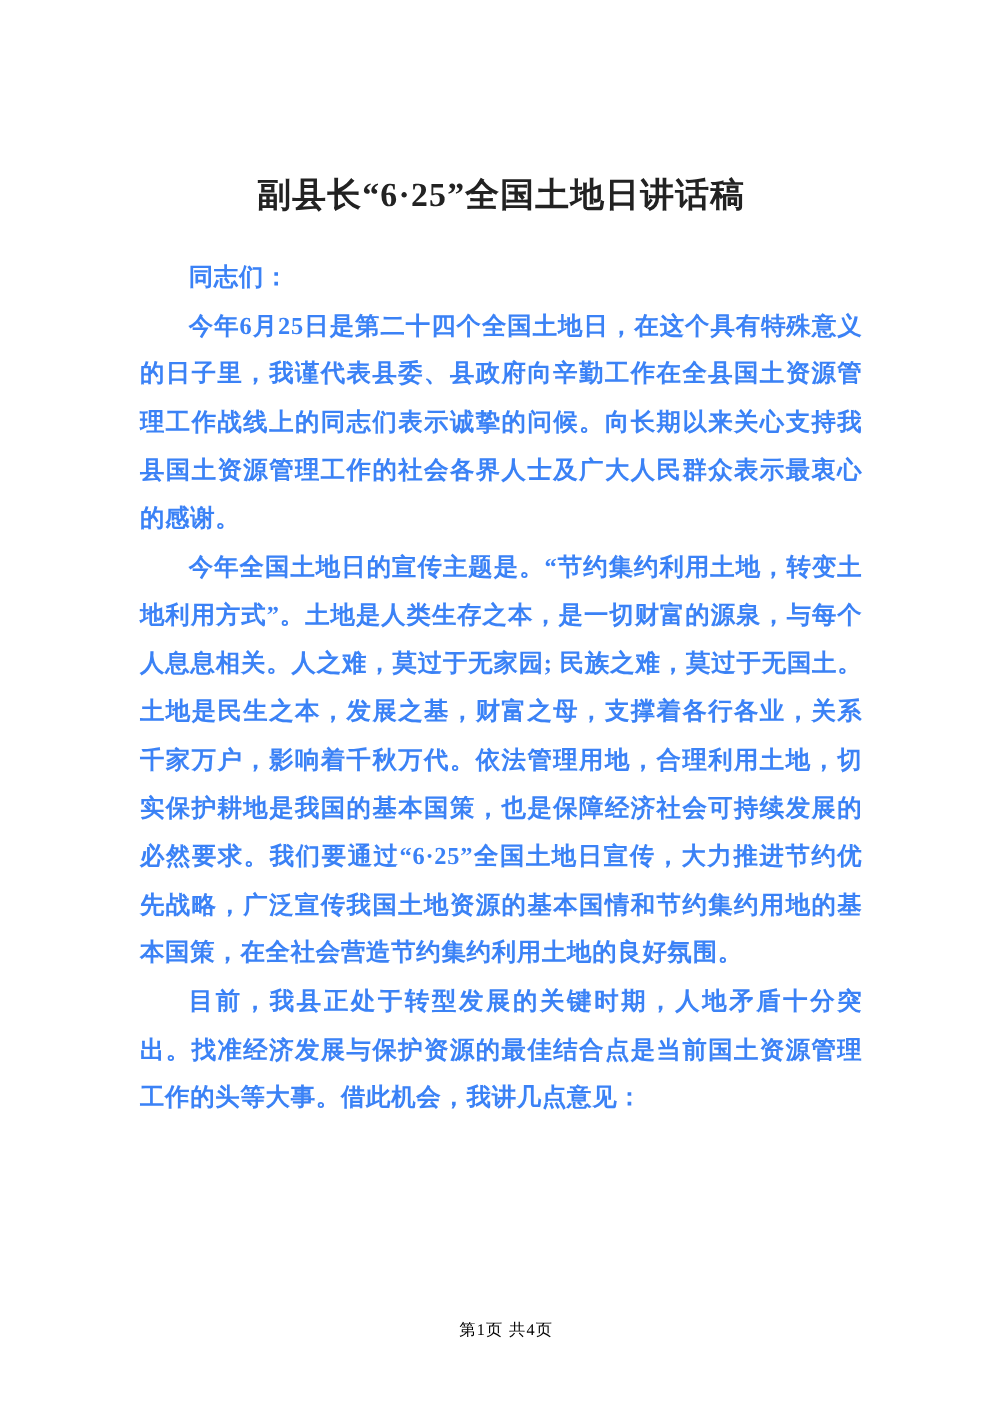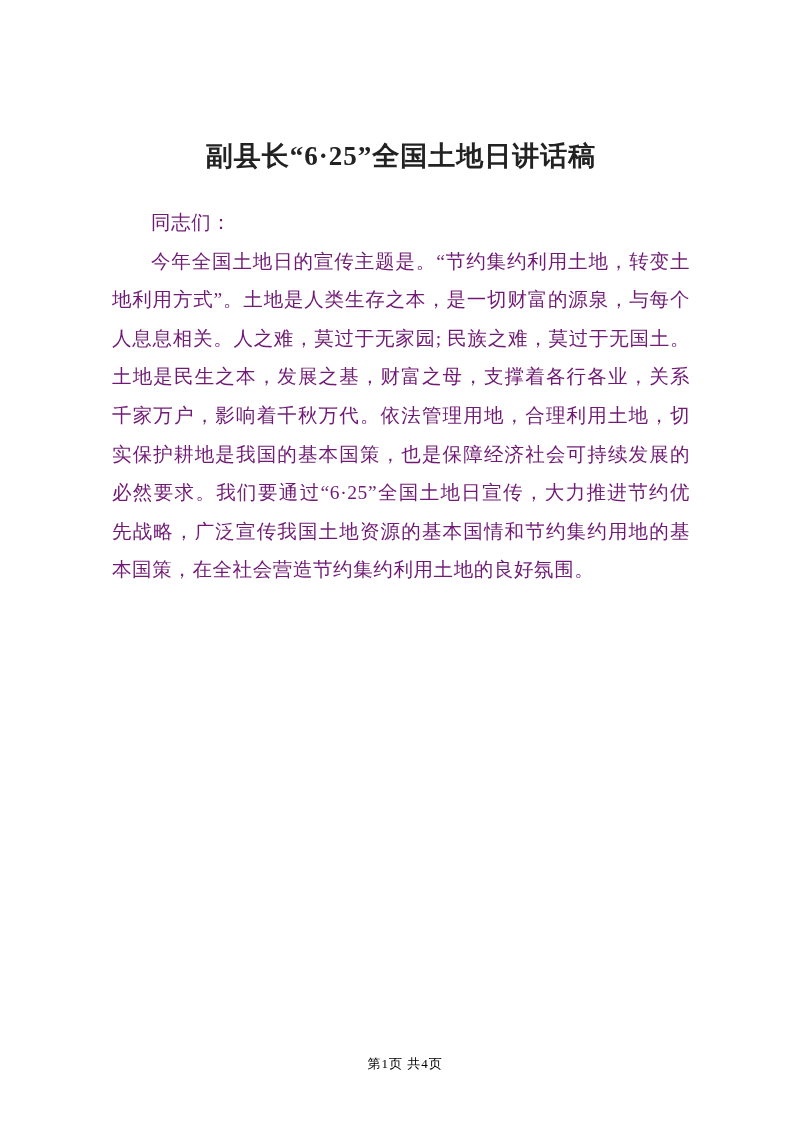--- a/index.html
+++ b/index.html
@@ -33,36 +33,39 @@
   }
   .para {
     margin: 0;
     font-size: 19.5px;
     line-height: 38.6px;
     text-align: justify;
     text-justify: inter-ideograph;
     text-indent: 2em;
     letter-spacing: 0.6px;
     word-break: break-all;
-    color: #701a75;
+    color: #3b82f6;
+    font-weight: bold;
   }
   .footer {
     position: absolute;
     left: 0;
     bottom: 58px;
     width: 100%;
     text-align: center;
     font-size: 13px;
     letter-spacing: 1px;
     color: #000000;
   }
 </style>
 </head>
 <body>
 
 <div class="page">
   <div class="content">
     <h1 class="doc-title">副县长“6·25”全国土地日讲话稿</h1>
     <p class="para">同志们：</p>
+    <p class="para">今年6月25日是第二十四个全国土地日，在这个具有特殊意义的日子里，我谨代表县委、县政府向辛勤工作在全县国土资源管理工作战线上的同志们表示诚挚的问候。向长期以来关心支持我县国土资源管理工作的社会各界人士及广大人民群众表示最衷心的感谢。</p>
     <p class="para">今年全国土地日的宣传主题是。“节约集约利用土地，转变土地利用方式”。土地是人类生存之本，是一切财富的源泉，与每个人息息相关。人之难，莫过于无家园; 民族之难，莫过于无国土。土地是民生之本，发展之基，财富之母，支撑着各行各业，关系千家万户，影响着千秋万代。依法管理用地，合理利用土地，切实保护耕地是我国的基本国策，也是保障经济社会可持续发展的必然要求。我们要通过“6·25”全国土地日宣传，大力推进节约优先战略，广泛宣传我国土地资源的基本国情和节约集约用地的基本国策，在全社会营造节约集约利用土地的良好氛围。</p>
+    <p class="para">目前，我县正处于转型发展的关键时期，人地矛盾十分突出。找准经济发展与保护资源的最佳结合点是当前国土资源管理工作的头等大事。借此机会，我讲几点意见：</p>
   </div>
   <div class="footer">第1页 共4页</div>
 </div>
 
 </body></html>

